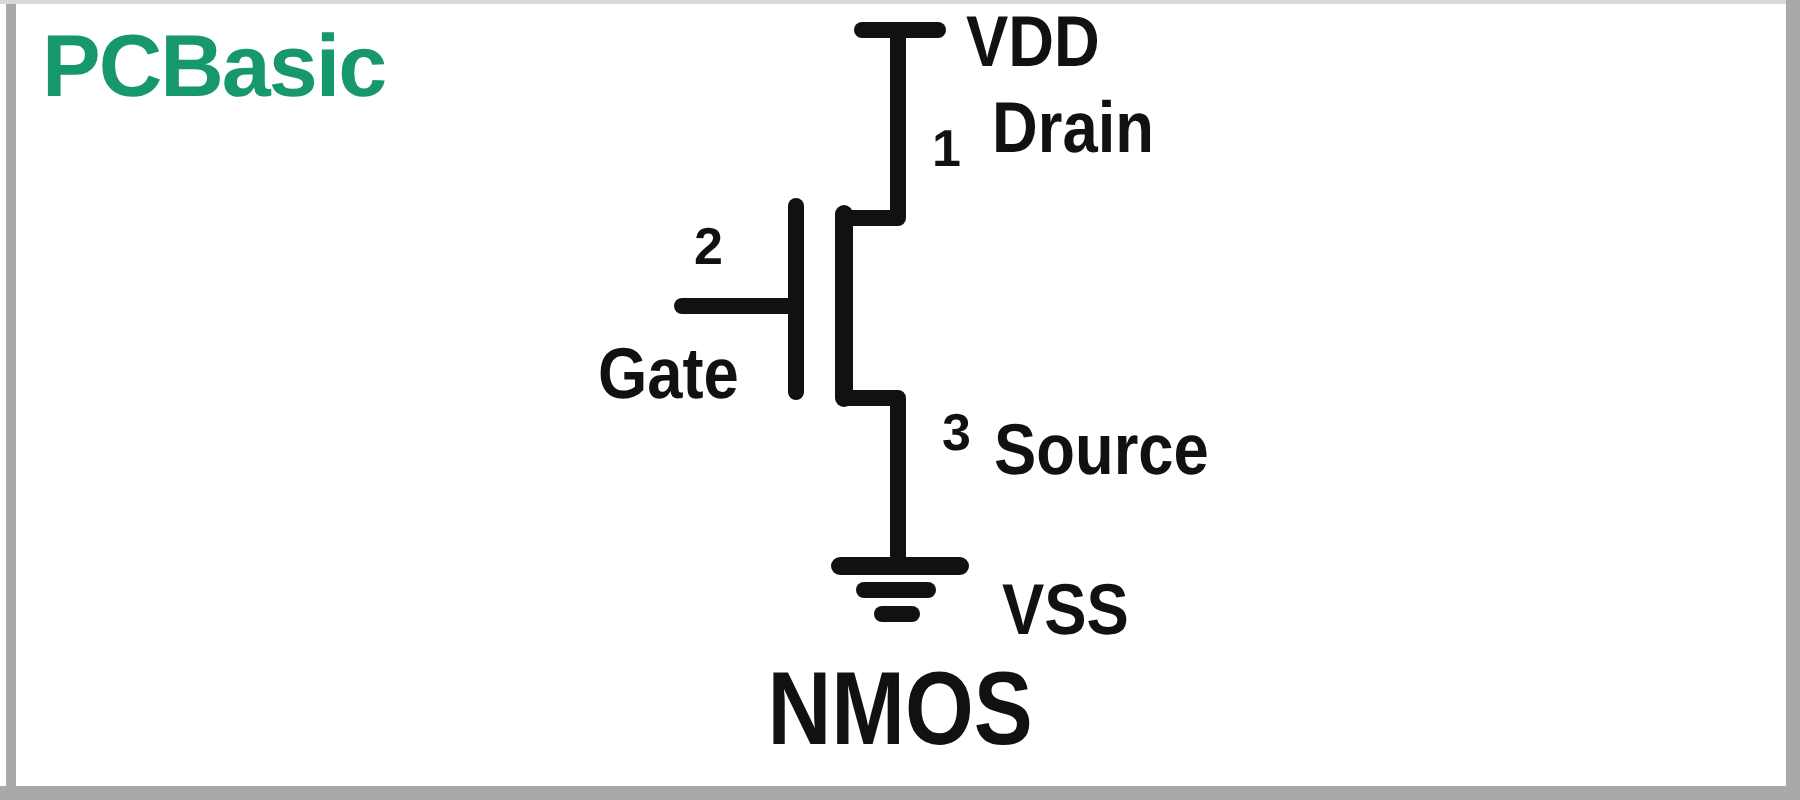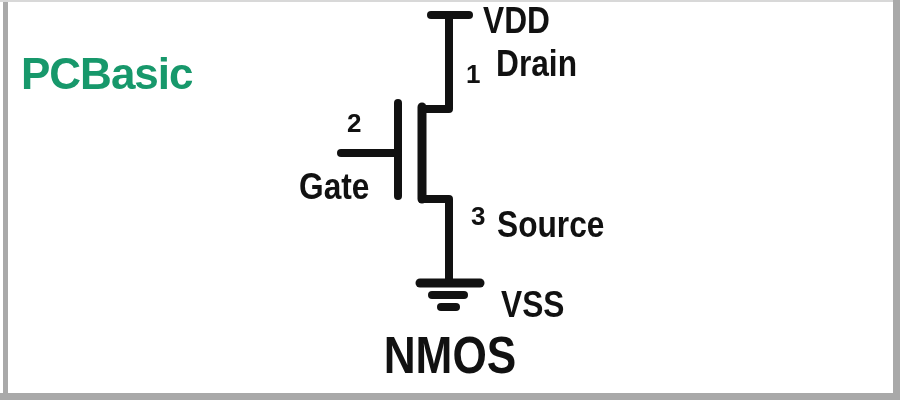--- a/index.html
+++ b/index.html
@@ -20,21 +20,20 @@
   
   .logo {
     position: absolute;
     left: 21px;
     top: 12px;
     font-size: 44px;
     font-weight: bold;
     letter-spacing: -1px;
     line-height: 1;
     white-space: nowrap;
-    margin-top: 40px;
   }
 
   
   .schematic-svg { position: absolute; left: 0; top: 0; width: 900px; height: 400px; }
 
   
   .lbl {
     position: absolute;
     color: #111111;
     line-height: 1;

